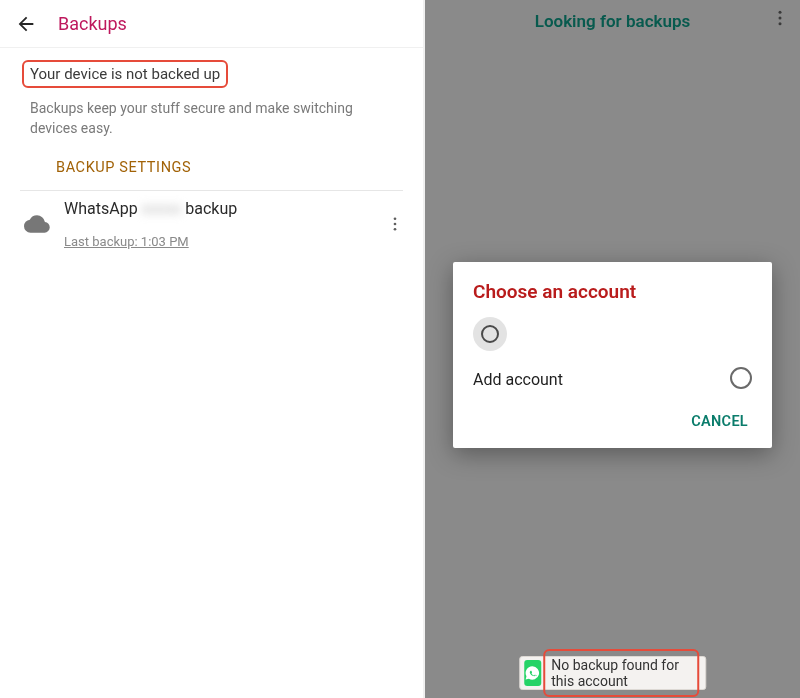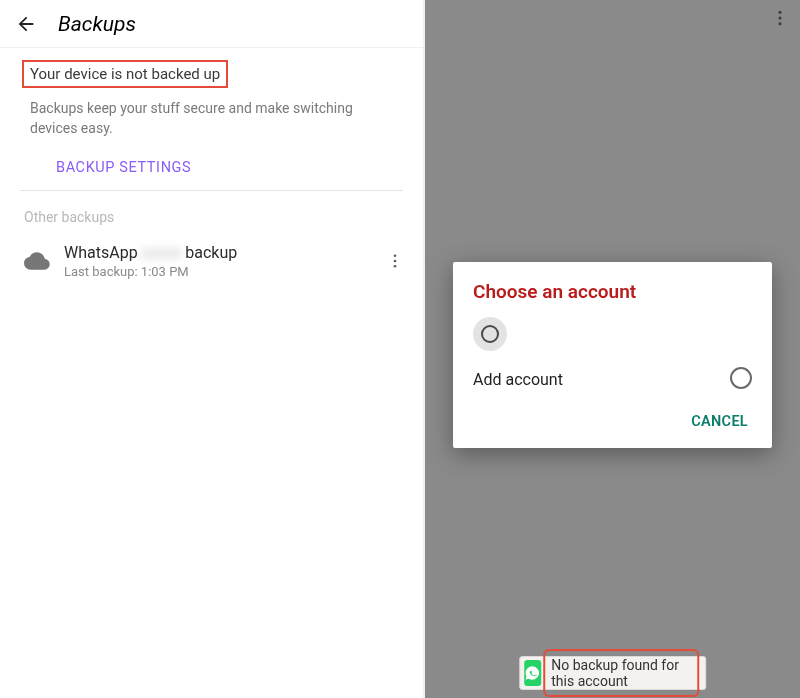--- a/index.html
+++ b/index.html
@@ -5,33 +5,33 @@
   * { box-sizing: border-box; margin: 0; padding: 0; }
   html, body { width: 800px; height: 698px; font-family: Roboto, Arial, sans-serif; overflow: hidden; }
   .container { display: flex; width: 800px; height: 698px; background: #f6f6f6; }
   .panel-left { width: 425px; height: 698px; background: #fff; position: relative; border-right: 2px solid #f0f0f0; }
   .panel-right { flex: 1; height: 698px; background: #8a8a8a; position: relative; overflow: hidden; }
 
   
   .hdr { display: flex; align-items: center; height: 48px; padding: 0 10px; border-bottom: 1px solid #f0f0f0; }
   .back-icon { width: 32px; height: 32px; display: flex; align-items: center; justify-content: center; cursor: pointer; }
   .back-icon svg { width: 22px; height: 22px; }
-  .hdr-title { font-size: 21px; color: #000000; margin-left: 16px; font-style: italic; }
-  .alert { margin: 12px 22px 6px 22px; display: inline-block; font-size: 15px; color: #3b3b3b; border: 2px solid #e64b3a; border-radius: 0; padding: 3px 6px; }
+  .hdr-title { font-size: 18px; color: #be185d; margin-left: 16px; }
+  .alert { margin: 12px 22px 6px 22px; display: inline-block; font-size: 15px; color: #3b3b3b; border: 2px solid #e64b3a; border-radius: 6px; padding: 3px 6px; }
   .sub { margin: 4px 30px 0 30px; font-size: 14px; color: #7a7a7a; line-height: 1.45; }
-  .bkset { margin: 20px 0 14px 56px; font-size: 14.5px; letter-spacing: 0.6px; color: #8b5cf6; cursor: pointer; }
+  .bkset { margin: 20px 0 14px 56px; font-size: 14.5px; letter-spacing: 0.6px; color: #a16207; cursor: pointer; }
   .divider { margin: 0 20px; height: 1px; background: #e6e6e6; }
   .other { margin: 18px 24px 10px 24px; font-size: 14px; color: #b8b8b8; }
   .row { display: flex; align-items: center; padding: 8px 10px; justify-content: flex-end; }
   .cloud-icon { width: 54px; display: flex; justify-content: center; color: #777; }
   .cloud-icon svg { width: 26px; height: 26px; fill: #777; }
   .row-txt { flex: 1; }
   .row-title { font-size: 16px; color: #2a2a2a; }
   .row-title .blur { filter: blur(4px); color: #bdbdbd; }
-  .row-sub { font-size: 13px; color: #8a8a8a; margin-top: 2px; }
+  .row-sub { font-size: 13px; color: #8a8a8a; margin-top: 16px; text-decoration: underline; }
   .dots { width: 36px; display: flex; justify-content: center; cursor: pointer; }
   .dots svg { width: 18px; height: 18px; fill: #5e5e5e; }
 
   
   .r-hdr { display: flex; align-items: center; justify-content: center; height: 42px; position: relative; }
   .r-hdr-title { font-size: 17px; font-weight: 600; color: #085a4e; }
   .r-dots { position: absolute; right: 10px; top: 8px; cursor: pointer; }
   .r-dots svg { width: 20px; height: 20px; fill: #3a3a3a; }
 
   .dialog { position: absolute; left: 28px; right: 28px; top: 262px; background: #fff; border-radius: 2px; box-shadow: 0 6px 24px rgba(0,0,0,.35); padding: 0; }
@@ -68,21 +68,20 @@
       </div>
       <div class="hdr-title">Backups</div>
     </div>
 
     <div class="alert">Your device is not backed up</div>
     <div class="sub">Backups keep your stuff secure and make switching devices easy.</div>
 
     <div class="bkset">BACKUP SETTINGS</div>
     <div class="divider"></div>
 
-    <div class="other">Other backups</div>
 
     <div class="row">
       <div class="cloud-icon">
         <svg viewBox="0 0 24 24">
             <path d="M19.35 10.04A7.49 7.49 0 0 0 12 4a7.5 7.5 0 0 0-6.65 4.04A5.994 5.994 0 0 0 0 14a6 6 0 0 0 6 6h13a5 5 0 0 0 .35-9.96z"></path>
           </svg>
       </div>
       <div class="row-txt">
         <div class="row-title">
           <span>WhatsApp</span>
@@ -96,20 +95,21 @@
             <circle cx="12" cy="5" r="1.8"></circle>
             <circle cx="12" cy="12" r="1.8"></circle>
             <circle cx="12" cy="19" r="1.8"></circle>
           </svg>
       </div>
     </div>
   </div>
 
   <div class="panel-right">
     <div class="r-hdr">
+      <div class="r-hdr-title">Looking for backups</div>
       <div class="r-dots">
         <svg viewBox="0 0 24 24">
             <circle cx="12" cy="5" r="1.8"></circle>
             <circle cx="12" cy="12" r="1.8"></circle>
             <circle cx="12" cy="19" r="1.8"></circle>
           </svg>
       </div>
     </div>
 
     <div class="dialog">

